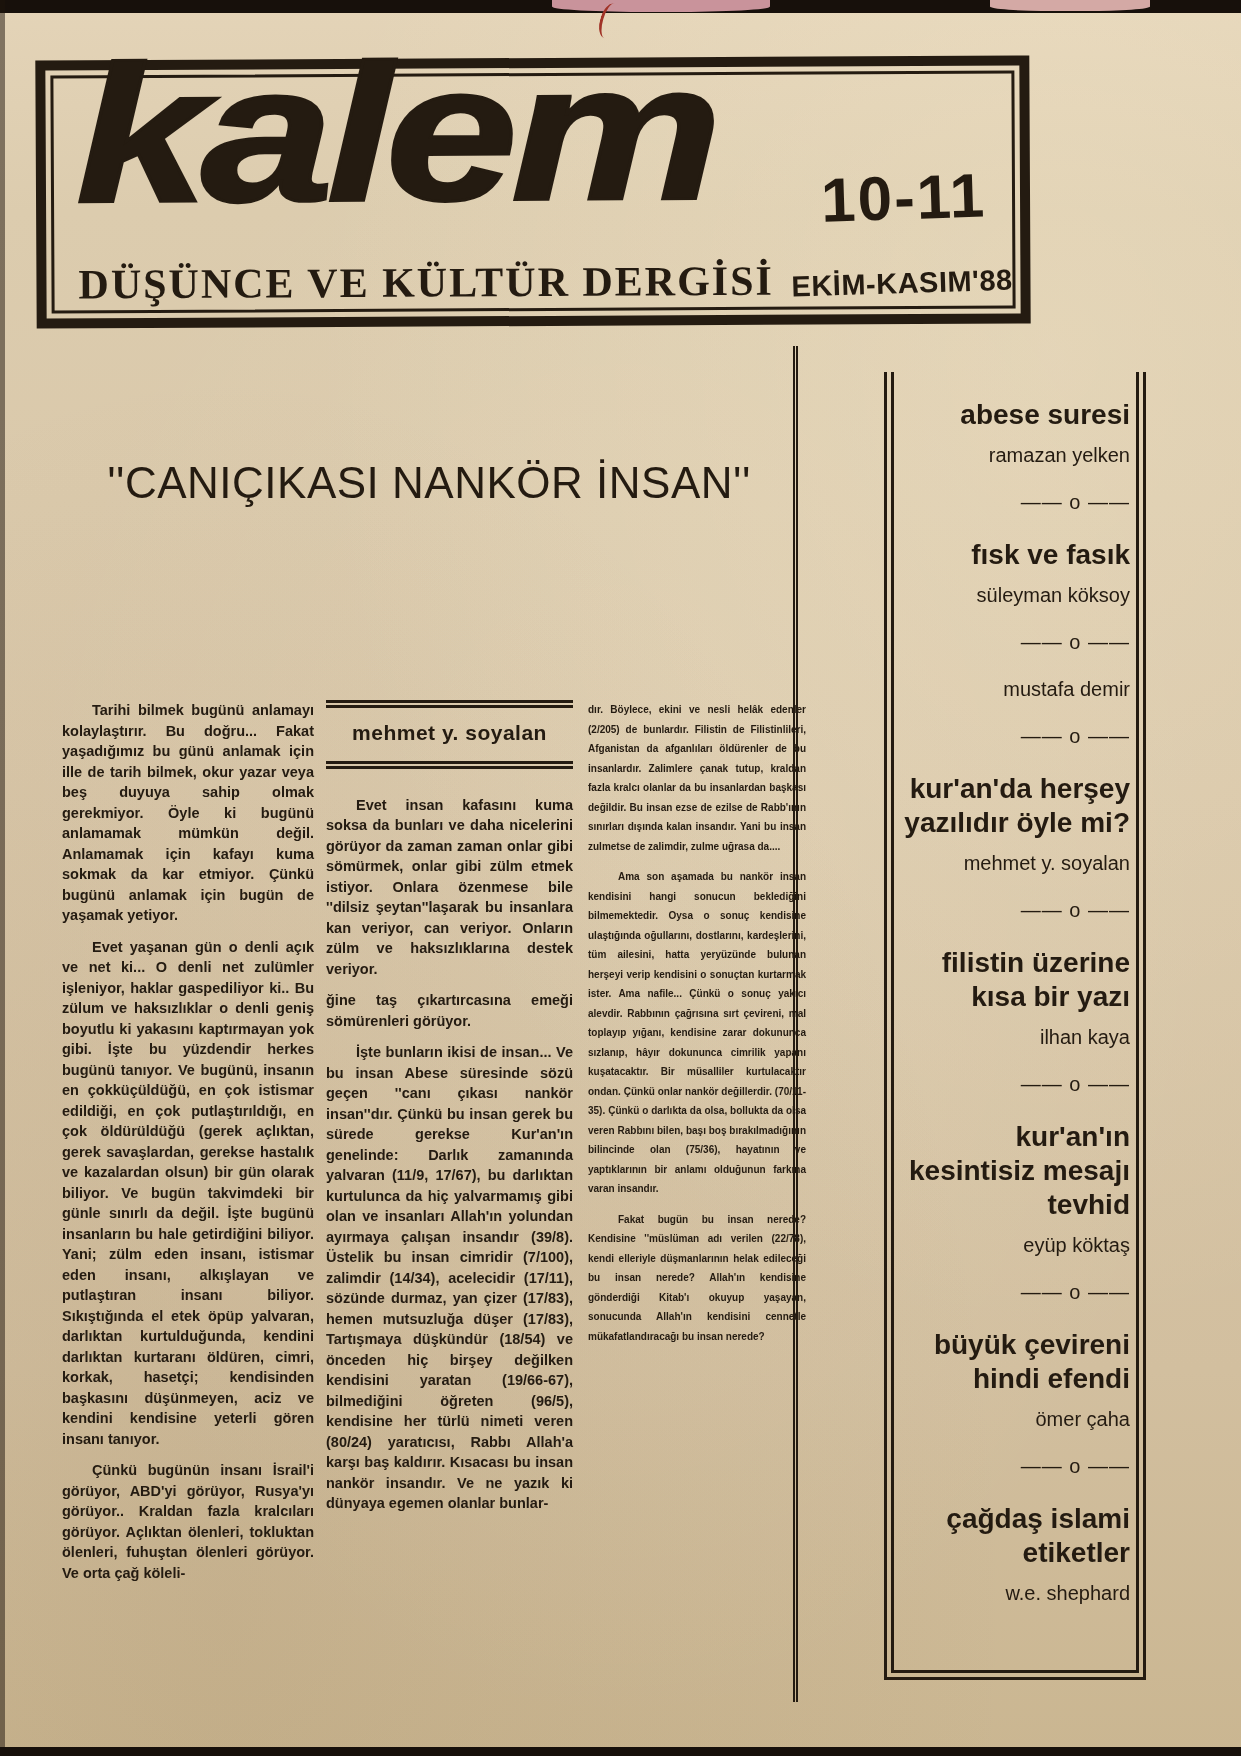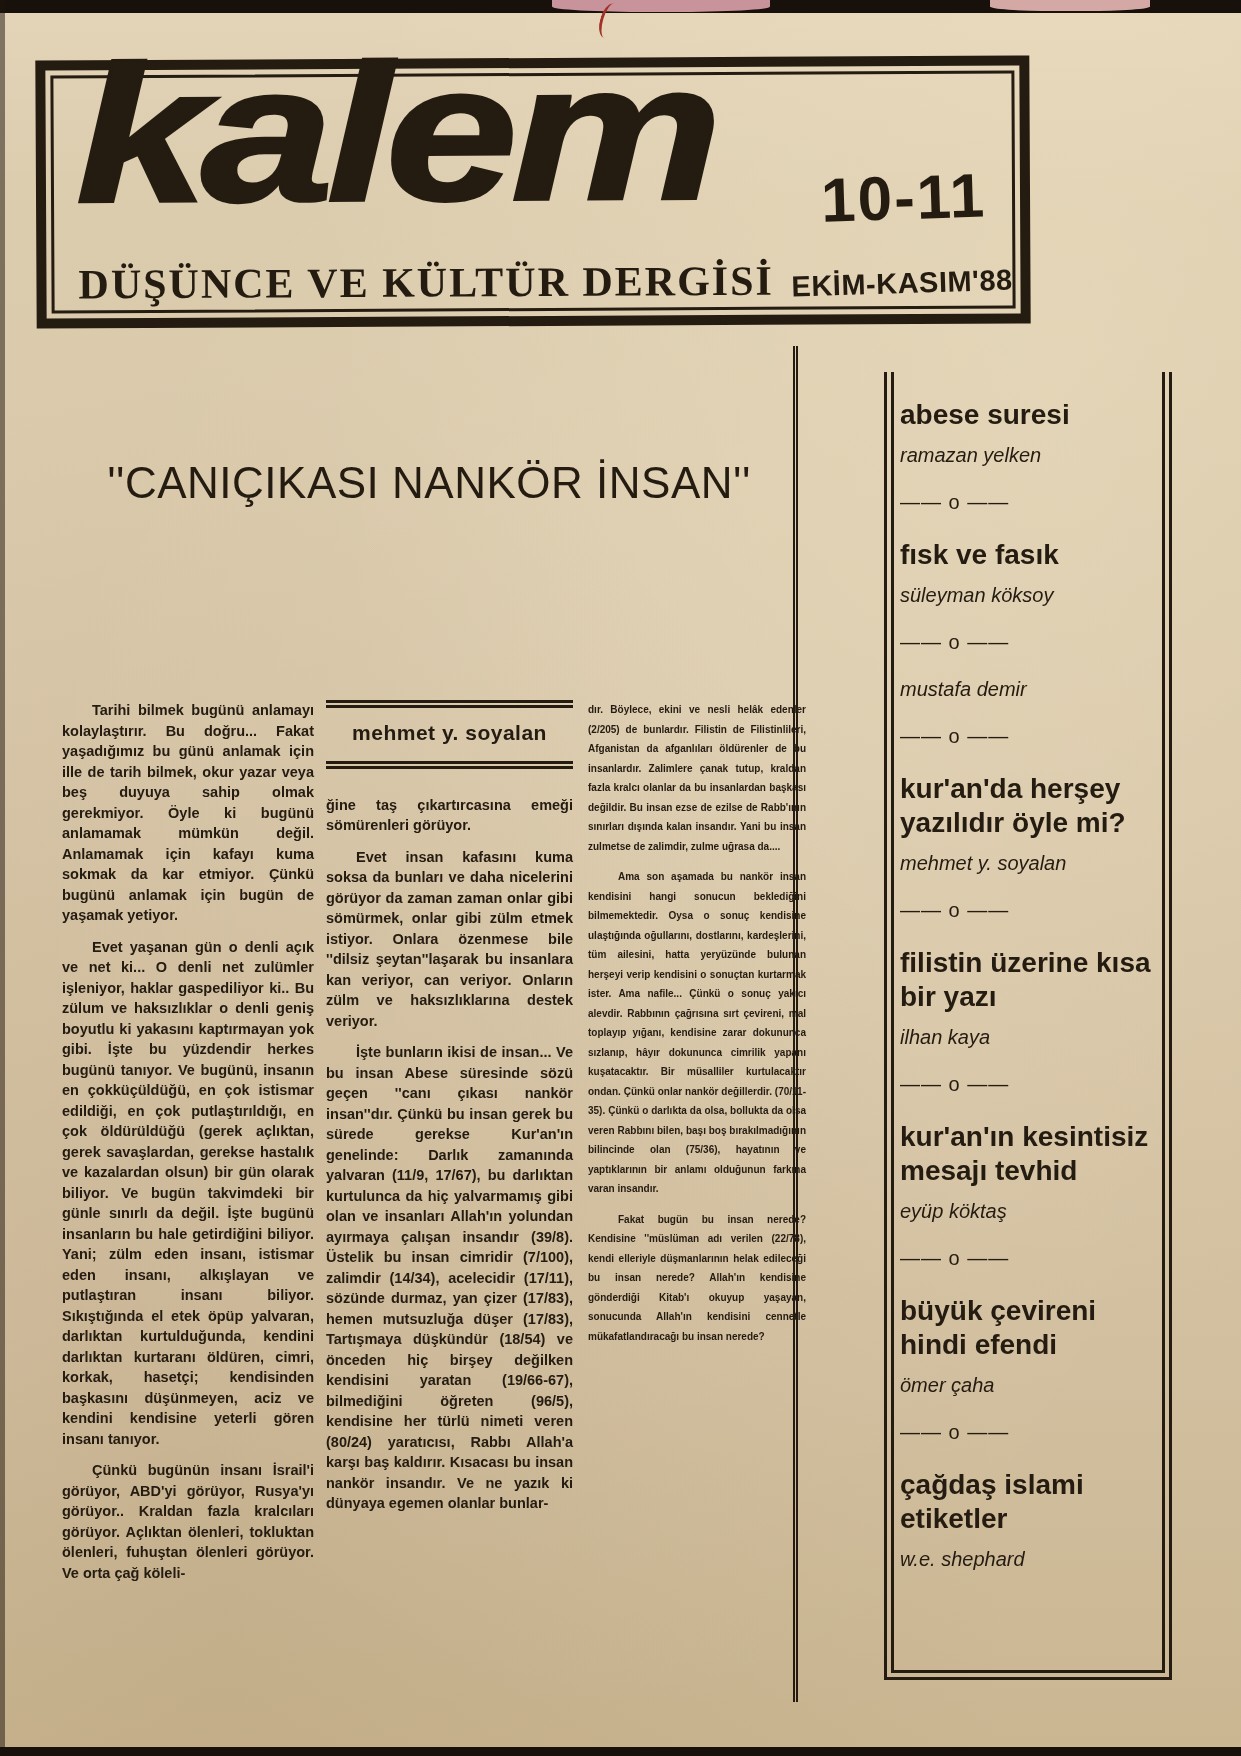--- a/index.html
+++ b/index.html
@@ -85,30 +85,30 @@
 
   .byline-box{
     border-top:8px double var(--ink);
     border-bottom:8px double var(--ink);
     padding:15px 0 17px 0;margin-bottom:26px;
     text-align:center;font-size:21px;font-weight:bold;letter-spacing:0.5px;
   }
 
   
   .toc-box{
-    position:absolute;left:884px;top:372px;width:288px;height:1308px;
+    position:absolute;left:884px;top:372px;width:262px;height:1308px;
     box-sizing:border-box;
     border-left:10px double var(--ink);
     border-right:10px double var(--ink);
     border-bottom:10px double var(--ink);
     padding:26px 6px 0 6px;
-    text-align:left;
+    text-align:right;
   }
   .toc-title{font-size:28px;line-height:34px;font-weight:bold;}
-  .toc-author{font-size:20px;margin-top:12px;font-style:italic;}
+  .toc-author{font-size:20px;margin-top:12px;}
   .toc-divider{font-size:20px;margin:24px 0;letter-spacing:1px;}
 </style>
 </head>
 <body>
 
 <div class="page">
 
   <div class="edge-top"></div>
   <div class="blob-pink-1"></div>
   <div class="blob-pink-2"></div>
@@ -131,22 +131,22 @@
       <p class="body-par">Tarihi bilmek bugünü anlamayı kolaylaştırır. Bu doğru... Fakat yaşadığımız bu günü anlamak için ille de tarih bilmek, okur yazar veya beş duyuya sahip olmak gerekmiyor. Öyle ki bugünü anlamamak mümkün değil. Anlamamak için kafayı kuma sokmak da kar etmiyor. Çünkü bugünü anlamak için bugün de yaşamak yetiyor.</p>
       <p class="body-par">Evet yaşanan gün o denli açık ve net ki... O denli net zulümler işleniyor, haklar gaspediliyor ki.. Bu zülum ve haksızlıklar o denli geniş boyutlu ki yakasını kaptırmayan yok gibi. İşte bu yüzdendir herkes bugünü tanıyor. Ve bugünü, insanın en çokküçüldüğü, en çok istismar edildiği, en çok putlaştırıldığı, en çok öldürüldüğü (gerek açlıktan, gerek savaşlardan, gerekse hastalık ve kazalardan olsun) bir gün olarak biliyor. Ve bugün takvimdeki bir günle sınırlı da değil. İşte bugünü insanların bu hale getirdiğini biliyor. Yani; zülm eden insanı, istismar eden insanı, alkışlayan ve putlaştıran insanı biliyor. Sıkıştığında el etek öpüp yalvaran, darlıktan kurtulduğunda, kendini darlıktan kurtaranı öldüren, cimri, korkak, hasetçi; kendisinden başkasını düşünmeyen, aciz ve kendini kendisine yeterli gören insanı tanıyor.</p>
       <p class="body-par">Çünkü bugünün insanı İsrail'i görüyor, ABD'yi görüyor, Rusya'yı görüyor.. Kraldan fazla kralcıları görüyor. Açlıktan ölenleri, tokluktan ölenleri, fuhuştan ölenleri görüyor. Ve orta çağ köleli-</p>
     </div>
 
   <div class="column col-2">
     <div class="byline-box">
       <span>mehmet y. soyalan</span>
     </div>
     <div>
+        <p class="body-par">Evet insan kafasını kuma soksa da bunları ve daha nicelerini görüyor da zaman zaman onlar gibi sömürmek, onlar gibi zülm etmek istiyor. Onlara özenmese bile ''dilsiz şeytan''laşarak bu insanlara kan veriyor, can veriyor. Onların zülm ve haksızlıklarına destek veriyor.</p>
         <p class="body-par no-indent">ğine taş çıkartırcasına emeği sömürenleri görüyor.</p>
-        <p class="body-par">Evet insan kafasını kuma soksa da bunları ve daha nicelerini görüyor da zaman zaman onlar gibi sömürmek, onlar gibi zülm etmek istiyor. Onlara özenmese bile ''dilsiz şeytan''laşarak bu insanlara kan veriyor, can veriyor. Onların zülm ve haksızlıklarına destek veriyor.</p>
         <p class="body-par">İşte bunların ikisi de insan... Ve bu insan Abese süresinde sözü geçen ''canı çıkası nankör insan''dır. Çünkü bu insan gerek bu sürede gerekse Kur'an'ın genelinde: Darlık zamanında yalvaran (11/9, 17/67), bu darlıktan kurtulunca da hiç yalvarmamış gibi olan ve insanları Allah'ın yolundan ayırmaya çalışan insandır (39/8). Üstelik bu insan cimridir (7/100), zalimdir (14/34), acelecidir (17/11), sözünde durmaz, yan çizer (17/83), hemen mutsuzluğa düşer (17/83), Tartışmaya düşkündür (18/54) ve önceden hiç birşey değilken kendisini yaratan (19/66-67), bilmediğini öğreten (96/5), kendisine her türlü nimeti veren (80/24) yaratıcısı, Rabbı Allah'a karşı baş kaldırır. Kısacası bu insan nankör insandır. Ve ne yazık ki dünyaya egemen olanlar bunlar-</p>
       </div>
   </div>
 
   <div class="column col-3">
       <p class="body-par no-indent">dır. Böylece, ekini ve nesli helâk edenler (2/205) de bunlardır. Filistin de Filistinlileri, Afganistan da afganlıları öldürenler de bu insanlardır. Zalimlere çanak tutup, kraldan fazla kralcı olanlar da bu insanlardan başkası değildir. Bu insan ezse de ezilse de Rabb'ının sınırları dışında kalan insandır. Yani bu insan zulmetse de zalimdir, zulme uğrasa da....</p>
       <p class="body-par">Ama son aşamada bu nankör insan kendisini hangi sonucun beklediğini bilmemektedir. Oysa o sonuç kendisine ulaştığında oğullarını, dostlarını, kardeşlerini, tüm ailesini, hatta yeryüzünde bulunan herşeyi verip kendisini o sonuçtan kurtarmak ister. Ama nafile... Çünkü o sonuç yakıcı alevdir. Rabbının çağrısına sırt çevireni, mal toplayıp yığanı, kendisine zarar dokununca sızlanıp, hâyır dokununca cimrilik yapanı kuşatacaktır. Bir müsalliler kurtulacaktır ondan. Çünkü onlar nankör değillerdir. (70/11-35). Çünkü o darlıkta da olsa, bollukta da olsa veren Rabbını bilen, başı boş bırakılmadığının bilincinde olan (75/36), hayatının ve yaptıklarının bir anlamı olduğunun farkına varan insandır.</p>
       <p class="body-par">Fakat bugün bu insan nerede? Kendisine ''müslüman adı verilen (22/78), kendi elleriyle düşmanlarının helak edileceği bu insan nerede? Allah'ın kendisine gönderdiği Kitab'ı okuyup yaşayan, sonucunda Allah'ın kendisini cennetle mükafatlandıracağı bu insan nerede?</p>
     </div>
 

